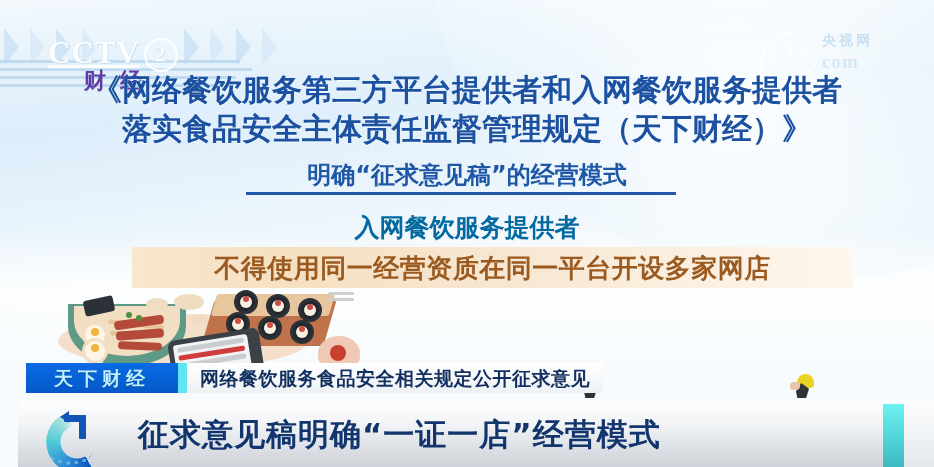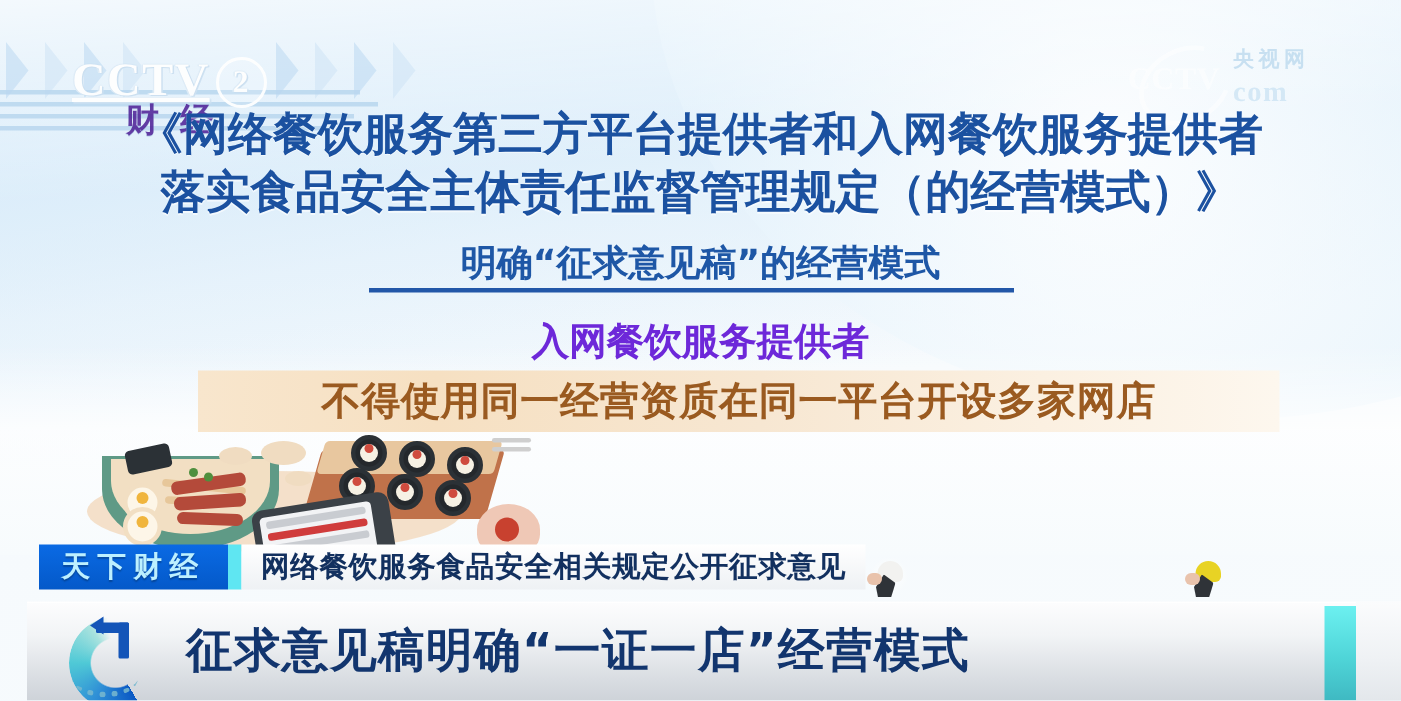--- a/index.html
+++ b/index.html
@@ -101,21 +101,21 @@
   .sub-line{
     position:absolute;left:0;right:0;top:160px;text-align:center;
     font:700 24px/30px "DejaVu Sans",sans-serif;color:#1e57a6;white-space:nowrap;
   }
   .rule{
     position:absolute;left:246px;width:430px;top:192px;height:3px;
     background:#2257a8;
   }
   .sub-line2{
     position:absolute;left:0;right:0;top:212px;text-align:center;
-    font:700 25px/32px "DejaVu Sans",sans-serif;color:#6d28d9;white-space:nowrap;
+    font:700 25px/32px "DejaVu Sans",sans-serif;color:#0369a1;white-space:nowrap;
   }
 
   
   .hl-bar{
     position:absolute;left:132px;top:247px;width:721px;height:41px;
     background:linear-gradient(90deg,#f8e6cd 0%,#f6e0c2 22%,#f7e7d2 52%,#fbf0e1 78%,#fdf7ee 100%);
     display:flex;align-items:center;justify-content:center;
   }
   .hl-text{
     font:700 26px/30px "DejaVu Sans",sans-serif;
@@ -183,21 +183,21 @@
     clip-path:polygon(40% 0,100% 38%,78% 100%,10% 100%,0 55%);}
   .rider .arm{position:absolute;left:0px;top:8px;width:10px;height:8px;border-radius:5px;background:#e9c3ac;}
   .rider .glow{position:absolute;left:2px;top:-3px;width:26px;height:26px;border-radius:50%;
     background:radial-gradient(circle,rgba(255,255,255,.95) 0%,rgba(255,255,255,0) 70%);}
 
   
   .banner{position:absolute;left:26px;top:363px;height:30px;display:flex;align-items:stretch;}
   .banner-brand{
     background:linear-gradient(180deg,#0a6ae4 0%,#0459c9 100%);
     color:#bdf0ff;font:700 19px/30px "DejaVu Sans",sans-serif;
-    padding:0 15px;letter-spacing:5px;white-space:nowrap;
+    padding:0 28px;letter-spacing:5px;white-space:nowrap;
     text-shadow:0 1px 1px rgba(0,0,0,.25);
   }
   .banner-sep{width:9px;background:#5fe6f2;}
   .banner-head{
     background:linear-gradient(180deg,#ffffff 0%,#eef1f4 100%);
     color:#12305f;font:700 19px/30px "DejaVu Sans",sans-serif;
     padding:0 13px;white-space:nowrap;letter-spacing:.5px;
   }
 
   
@@ -225,21 +225,21 @@
     position:absolute;left:24px;top:10px;width:22px;height:7px;background:#1455b8;border-radius:1px;
   }
   .arrow-v{
     position:absolute;left:39px;top:10px;width:7px;height:24px;background:#1455b8;border-radius:1px;
   }
   .arrow-tip{
     position:absolute;left:20px;top:6px;width:0;height:0;
     border-top:6px solid transparent;border-bottom:6px solid transparent;border-right:9px solid #1455b8;
   }
   .ticker-text{
-    margin-left:18px;
+    margin-left:32px;
     font:700 31px/36px "DejaVu Sans",sans-serif;
     color:#12356e;white-space:nowrap;letter-spacing:1px;
   }
   .ticker-accent{
     position:absolute;right:30px;top:3px;bottom:0;width:21px;
     background:linear-gradient(180deg,#6cf0f0 0%,#4fd5d8 55%,#3fb9c2 100%);
   }
   .ticker-right{
     position:absolute;right:0;top:0;bottom:0;width:30px;
     background:linear-gradient(180deg,#fbfcfd 0%,#eef1f4 60%,#e3e7eb 100%);
@@ -281,21 +281,21 @@
 
   <div class="wm">
     <div class="wm-ring"></div>
     <div class="wm-cctv">CCTV</div>
     <div class="wm-cn">央视网</div>
     <div class="wm-com">com</div>
   </div>
 
   <div class="doc-title">
     <span>《网络餐饮服务第三方平台提供者和入网餐饮服务提供者</span>
-    <span class="l2">落实食品安全主体责任监督管理规定（的经营模式）》</span>
+    <span class="l2">落实食品安全主体责任监督管理规定（天下财经）》</span>
   </div>
 
   <div class="sub-line">明确“征求意见稿”的经营模式</div>
   <div class="rule"></div>
   <div class="sub-line2">入网餐饮服务提供者</div>
 
   <div class="hl-bar">
     <span class="hl-text">不得使用同一经营资质在同一平台开设多家网店</span>
   </div>
 

